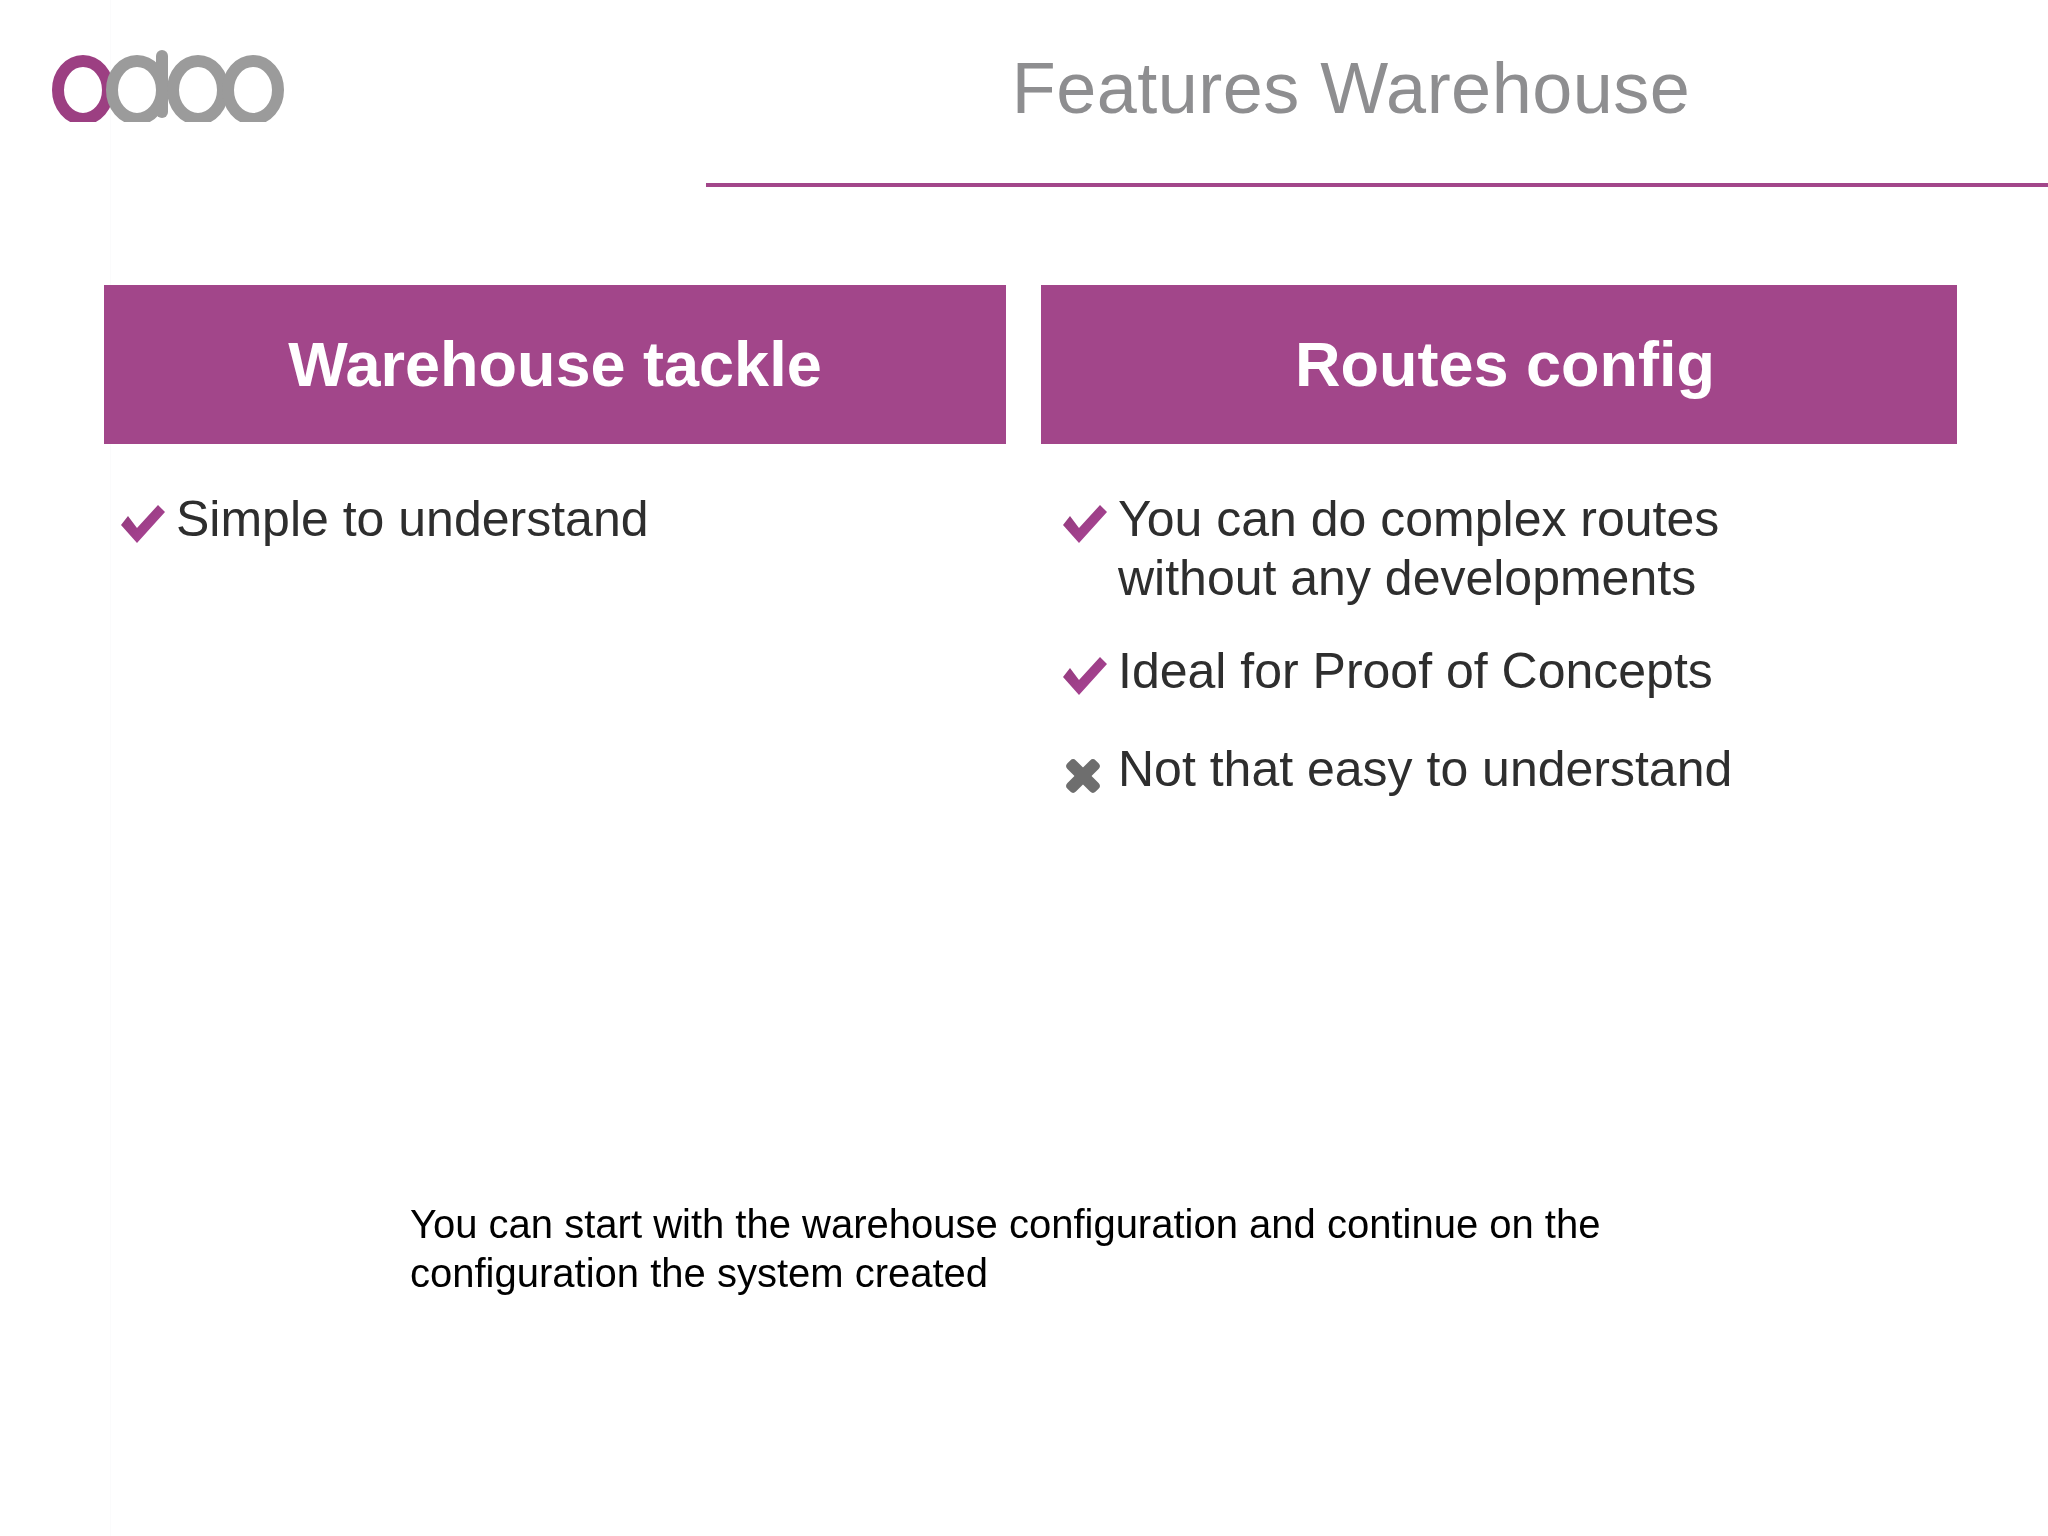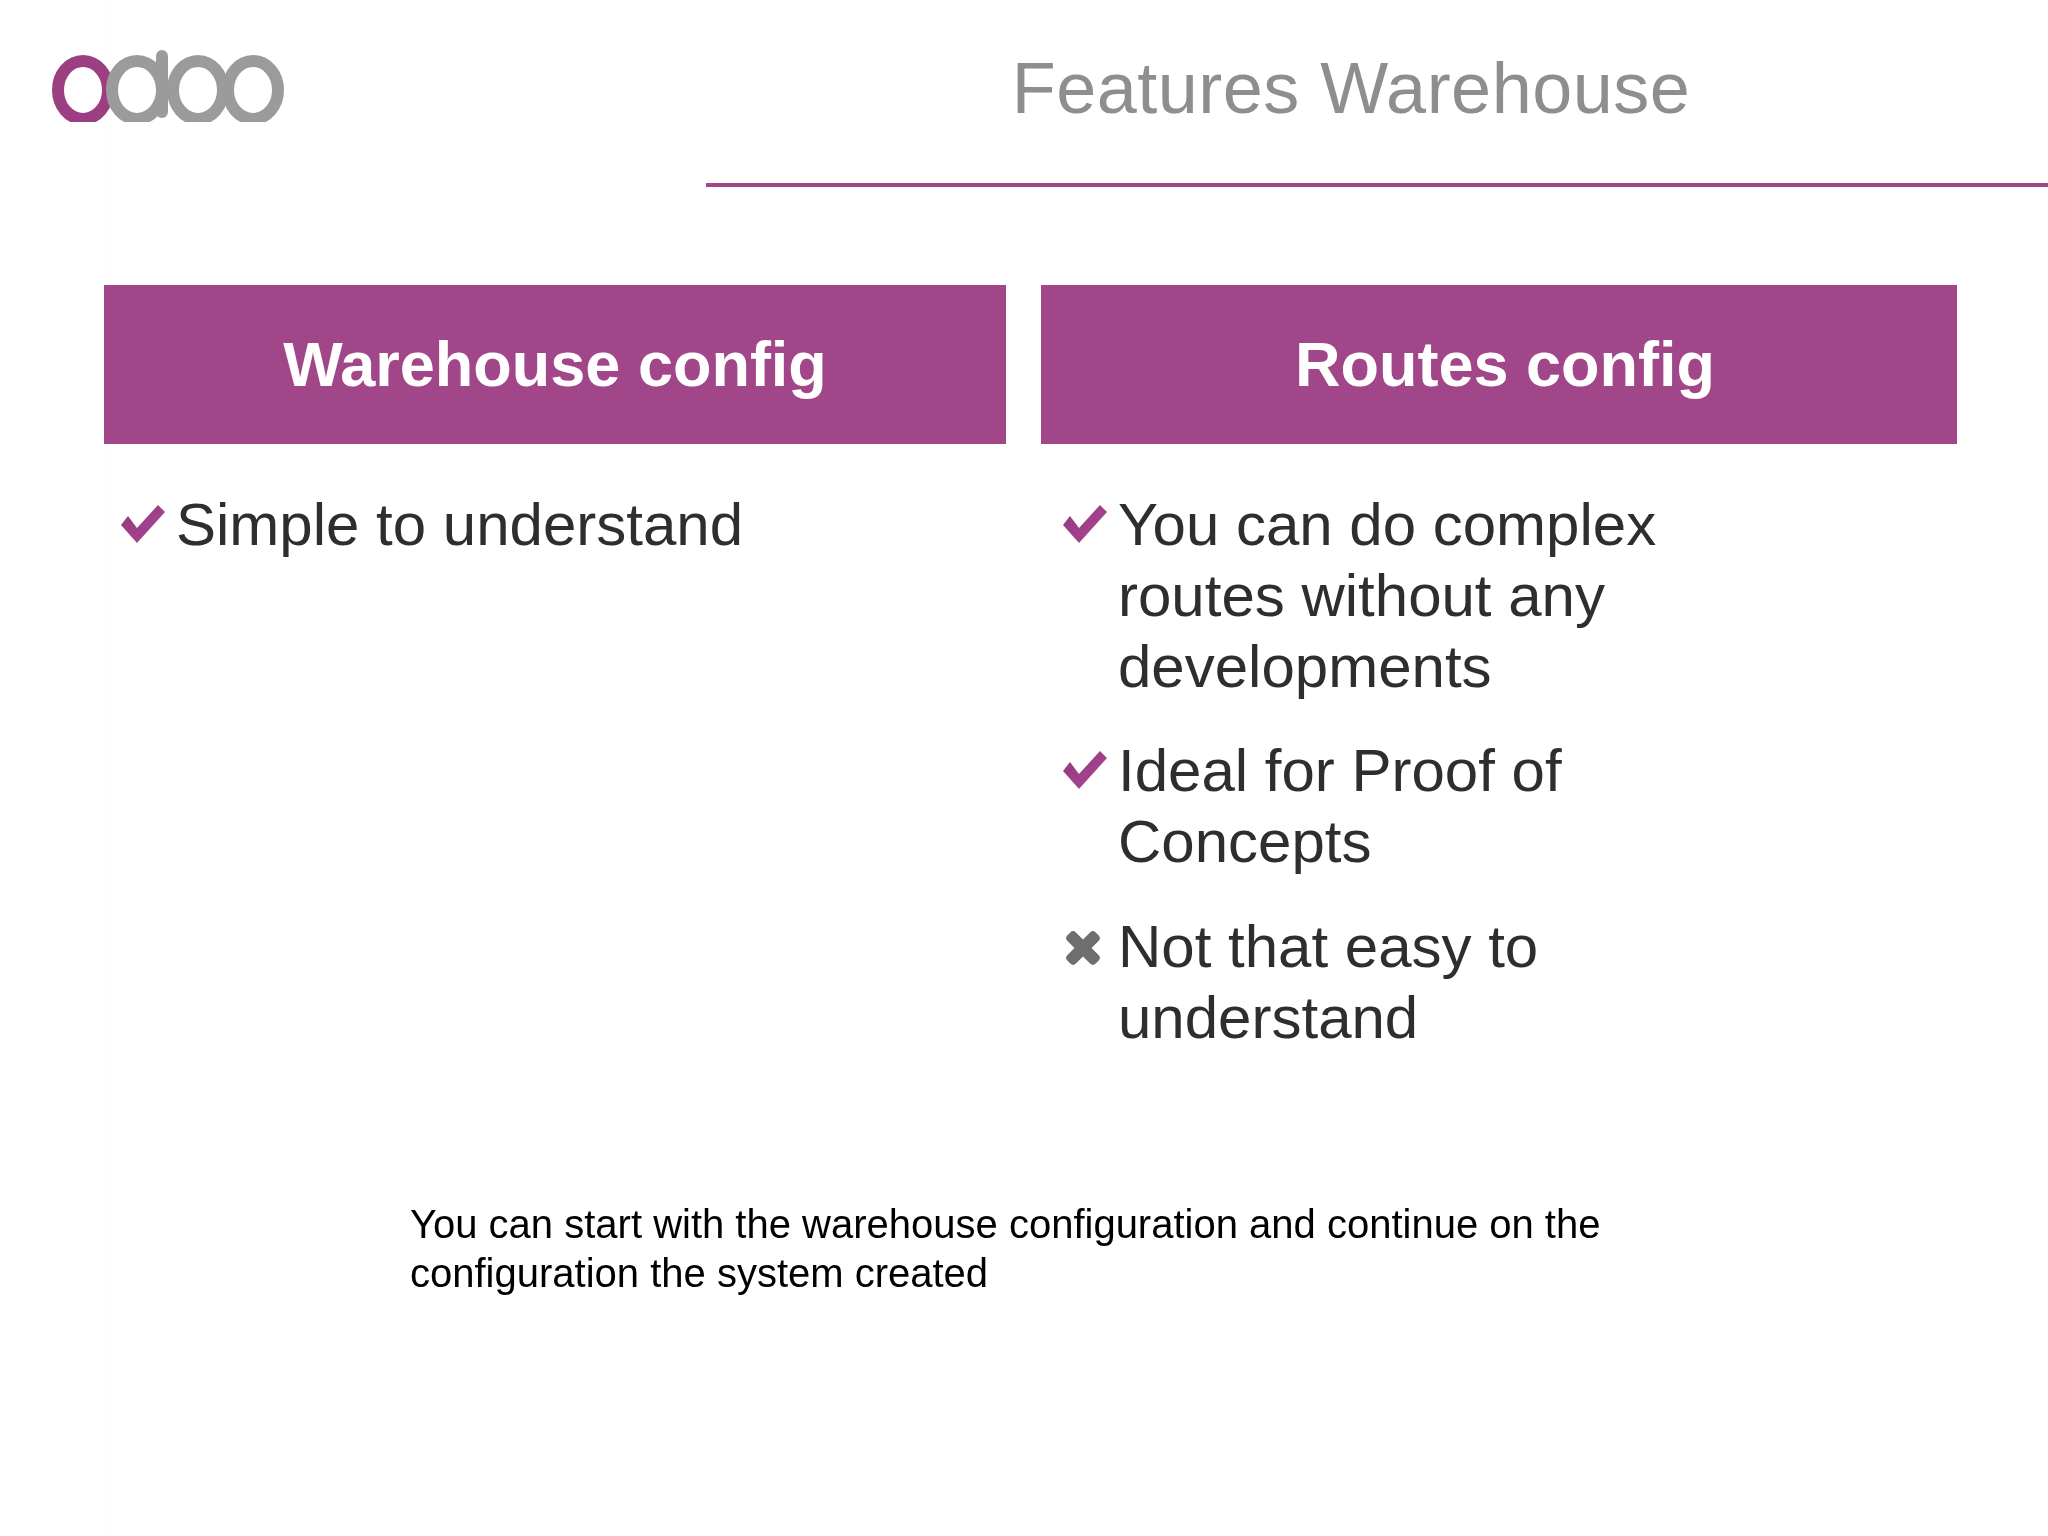--- a/index.html
+++ b/index.html
@@ -104,21 +104,21 @@
     width: 58px;
     height: 56px;
     margin-top: 8px;
     display: flex;
     align-items: center;
     justify-content: flex-start;
   }
   .bullet-icon svg { display: block; }
 
   .bullet-text {
-    font-size: 60px;
+    font-size: 50px;
     line-height: 1.18;
     color: #2e2e2e;
     font-weight: 400;
   }
 
   
   .footnote {
     position: absolute;
     left: 410px;
     top: 1200px;
@@ -147,21 +147,21 @@
       <ellipse cx="146" cy="48" rx="25" ry="29" fill="none" stroke="#9b9b9b" stroke-width="12"></ellipse>
 
       <ellipse cx="201" cy="48" rx="25" ry="29" fill="none" stroke="#9b9b9b" stroke-width="12"></ellipse>
     </svg>
   </div>
 
   <div class="page-title">Features Warehouse</div>
   <div class="title-rule"></div>
 
   <div class="col-header left">
-    <span class="col-header-label">Warehouse config</span>
+    <span class="col-header-label">Warehouse tackle</span>
   </div>
 
   <div class="col-header right">
     <span class="col-header-label">Routes config</span>
   </div>
 
   <div class="col left">
 
     <div class="bullet">
       <span class="bullet-icon">

